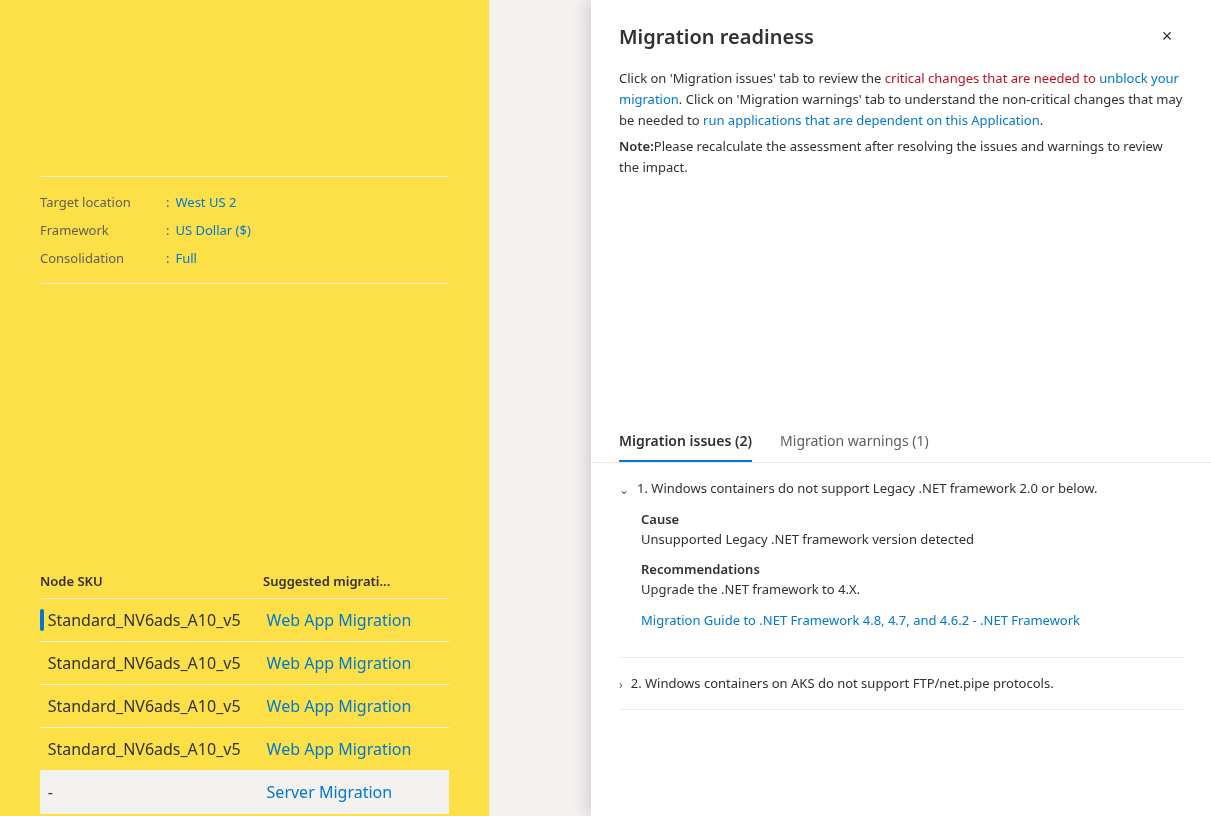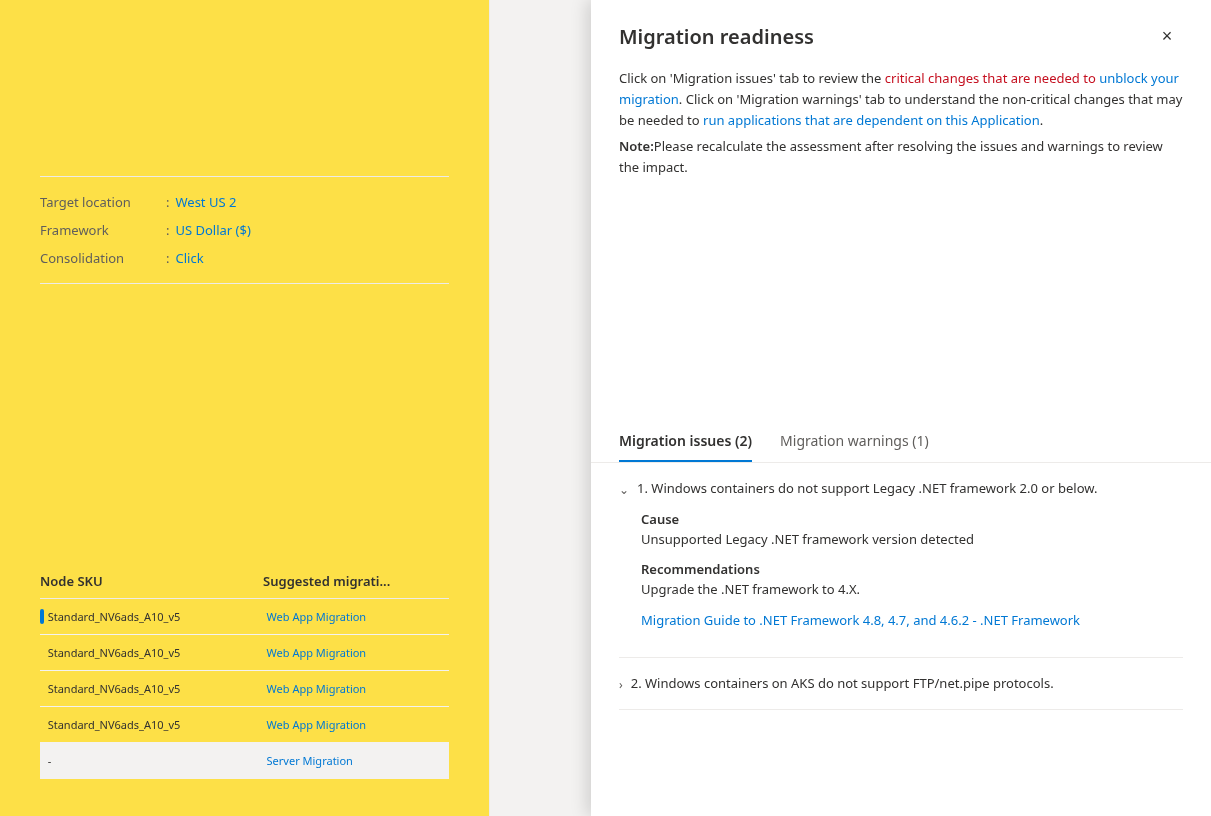--- a/index.html
+++ b/index.html
@@ -73,21 +73,21 @@
       border-bottom: 1px solid #edebe9;
     }
 
     .col-sku { width: 240px; }
     .col-migration { width: 200px; }
 
     .table-row-item {
       display: flex;
       padding: 10px 0;
       border-bottom: 1px solid #f3f2f1;
-      font-size: 11px;
+      font-size: 16px;
     }
 
     .table-row-item.selected {
       background: #f3f2f1;
     }
 
     .table-row-item .col-sku {
       color: #323130;
     }
 
@@ -286,21 +286,21 @@
     <span class="info-value">West US 2</span>
   </div>
         <div class="info-row">
     <span class="info-label">Framework</span>
     <span class="info-sep">:</span>
     <span class="info-value">US Dollar ($)</span>
   </div>
         <div class="info-row">
     <span class="info-label">Consolidation</span>
     <span class="info-sep">:</span>
-    <span class="info-value">Click</span>
+    <span class="info-value">Full</span>
   </div>
       </div>
 
     <div class="divider-h"></div>
 
     <div class="table-area">
       <div class="table-header">
         <div class="col-sku">Node SKU</div>
         <div class="col-migration">Suggested migrati...</div>
       </div>

